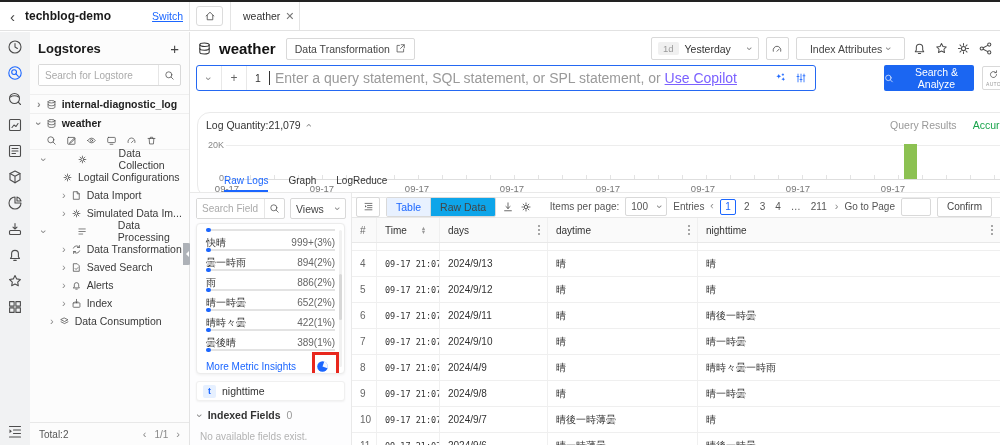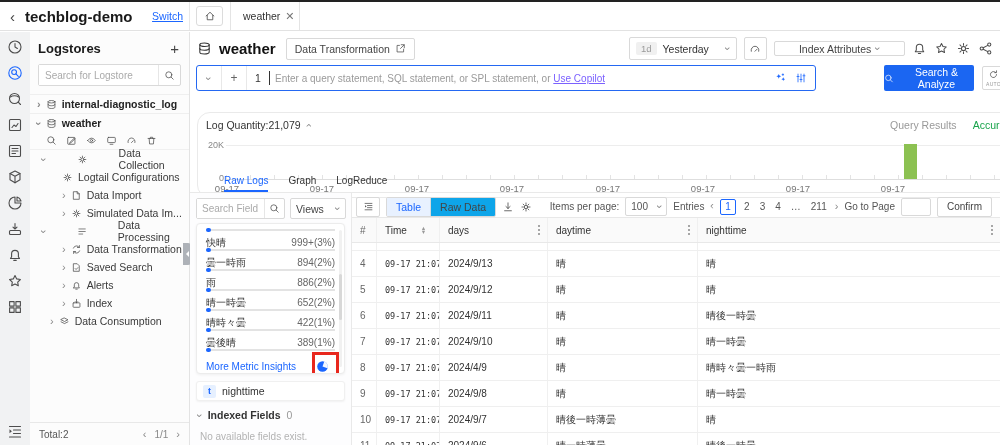--- a/index.html
+++ b/index.html
@@ -10,21 +10,21 @@
 .ic.sm { width: 12px; height: 12px; }
 .ic.xs { width: 11px; height: 11px; }
 .chev { display: inline-block; color: #8a8a8a; font-size: 11px; line-height: 1; }
 .chev.down { transform: rotate(90deg); }
 .chev.up { transform: rotate(-90deg); }
 
 .topstrip { position: absolute; top: 0; left: 0; right: 0; height: 2px; background: #222; }
 .topbar { position: absolute; top: 2px; left: 0; right: 0; height: 29px; background: #fff; border-bottom: 1px solid #e2e2e2; display: flex; align-items: stretch; }
 .proj { width: 190px; display: flex; align-items: center; padding: 0 6px 0 10px; border-right: 1px solid #e8e8e8; }
 .back { font-size: 15px; color: #444; margin-right: 10px; }
-.projname { font-size: 15px; font-weight: bold; color: #1a1a1a; }
+.projname { font-size: 12px; font-weight: bold; color: #1a1a1a; }
 .switch { margin-left: auto; font-size: 10.5px; color: #1b66ff; text-decoration: underline; cursor: pointer; }
 .homebtn { margin: 4px 0 4px 6px; width: 27px; border: 1px solid #dcdcdc; border-radius: 3px; background: #fff; display: flex; align-items: center; justify-content: center; }
 .toptab { margin-left: 7px; width: 70px; display: flex; align-items: center; gap: 5px; padding: 0 7px; border-left: 1px solid #e4e4e4; border-right: 1px solid #e4e4e4; background: #fff; font-size: 10.5px; color: #333; }
 .toptab .close { margin-left: auto; color: #777; font-size: 11px; }
 
 .rail { position: absolute; top: 32px; left: 0; width: 30px; bottom: 0; background: #f1f2f3; display: flex; flex-direction: column; align-items: center; padding: 7px 0 6px; gap: 10px; }
 .rail .ic { width: 16px; height: 16px; }
 .rail .active .ic { stroke: #1b66ff; }
 .rail .spacer { flex: 1; }
 
@@ -51,29 +51,29 @@
 
 .main { position: absolute; top: 32px; left: 190px; width: 810px; bottom: 0; background: #fff; }
 .m-title { position: absolute; top: 3px; left: 0; right: 0; height: 27px; display: flex; align-items: center; padding: 0 7px; }
 .m-title .tt { font-size: 15px; font-weight: bold; color: #111; margin: 0 10px 0 7px; }
 .btn-lite { display: inline-flex; align-items: center; gap: 5px; border: 1px solid #d9d9d9; border-radius: 2px; background: #fff; height: 22px; padding: 0 8px; font-size: 10.5px; color: #444; }
 .m-title .right { margin-left: auto; display: flex; align-items: center; gap: 7px; }
 .timesel { width: 108px; height: 23px; border: 1px solid #d9d9d9; border-radius: 2px; display: flex; align-items: center; gap: 6px; padding: 0 6px; font-size: 10.5px; }
 .timesel .chip { background: #f0f0f0; color: #999; font-size: 9.5px; padding: 1px 5px; border-radius: 2px; }
 .timesel .carat { margin-left: auto; }
 .sqbtn { width: 23px; height: 23px; border: 1px solid #d9d9d9; border-radius: 2px; background: #fff; display: flex; align-items: center; justify-content: center; }
-.idxbtn { height: 15px; border: 1px solid #d9d9d9; border-radius: 2px; background: #fff; display: flex; align-items: center; gap: 5px; padding: 0 24px; font-size: 10.5px; color: #444; }
+.idxbtn { height: 23px; border: 1px solid #d9d9d9; border-radius: 2px; background: #fff; display: flex; align-items: center; gap: 5px; padding: 0 13px; font-size: 10.5px; color: #444; }
 .iconbtn { background: none; border: 0; display: flex; align-items: center; justify-content: center; }
 
 .qwrap { position: absolute; top: 33px; left: 6px; right: 4px; height: 26px; display: flex; align-items: center; }
 .qbox { width: 620px; height: 26px; border: 1px solid #2468f2; border-radius: 3px; background: #fff; display: flex; align-items: center; }
 .qbox .cellbtn { width: 25px; height: 100%; display: flex; align-items: center; justify-content: center; border-right: 1px solid #e8e8e8; color: #666; font-size: 12px; }
 .qbox .lineno { width: 22px; text-align: center; font-size: 10.5px; color: #333; }
 .qbox .cursor { width: 1px; height: 14px; background: #333; margin-right: 5px; }
-.qbox .ph { font-size: 10px; color: #9a9a9a; white-space: nowrap; overflow: hidden; }
+.qbox .ph { font-size: 14px; color: #9a9a9a; white-space: nowrap; overflow: hidden; }
 .qbox .ph a { color: #7b61ff; text-decoration: underline; }
 .qbox .qicons { margin-left: auto; display: flex; align-items: center; gap: 8px; padding-right: 8px; }
 .searchbtn { position: absolute; left: 688px; top: 0; width: 90px; height: 26px; background: #1b66f2; color: #fff; border: 0; border-radius: 2px; font-size: 10.5px; display: flex; align-items: center; justify-content: center; gap: 5px; font-family: inherit; }
 .autobtn { position: absolute; left: 786px; top: 1px; width: 23px; height: 24px; border: 1px solid #d9d9d9; border-radius: 2px; background: #fff; display: flex; flex-direction: column; align-items: center; justify-content: center; gap: 1px; }
 .autobtn .lbl { font-size: 5px; color: #999; letter-spacing: 0.3px; }
 
 .logpanel { position: absolute; top: 80px; left: 7px; width: 866px; height: 86px; border: 1px solid #eaeaea; border-radius: 13px; background: #fff; }
 .logbar { display: flex; align-items: center; padding: 6px 10px 0 8px; font-size: 10.5px; }
 .logbar .cnt { color: #333; }
 .logbar .r { margin-left: auto; display: flex; gap: 16px; }

